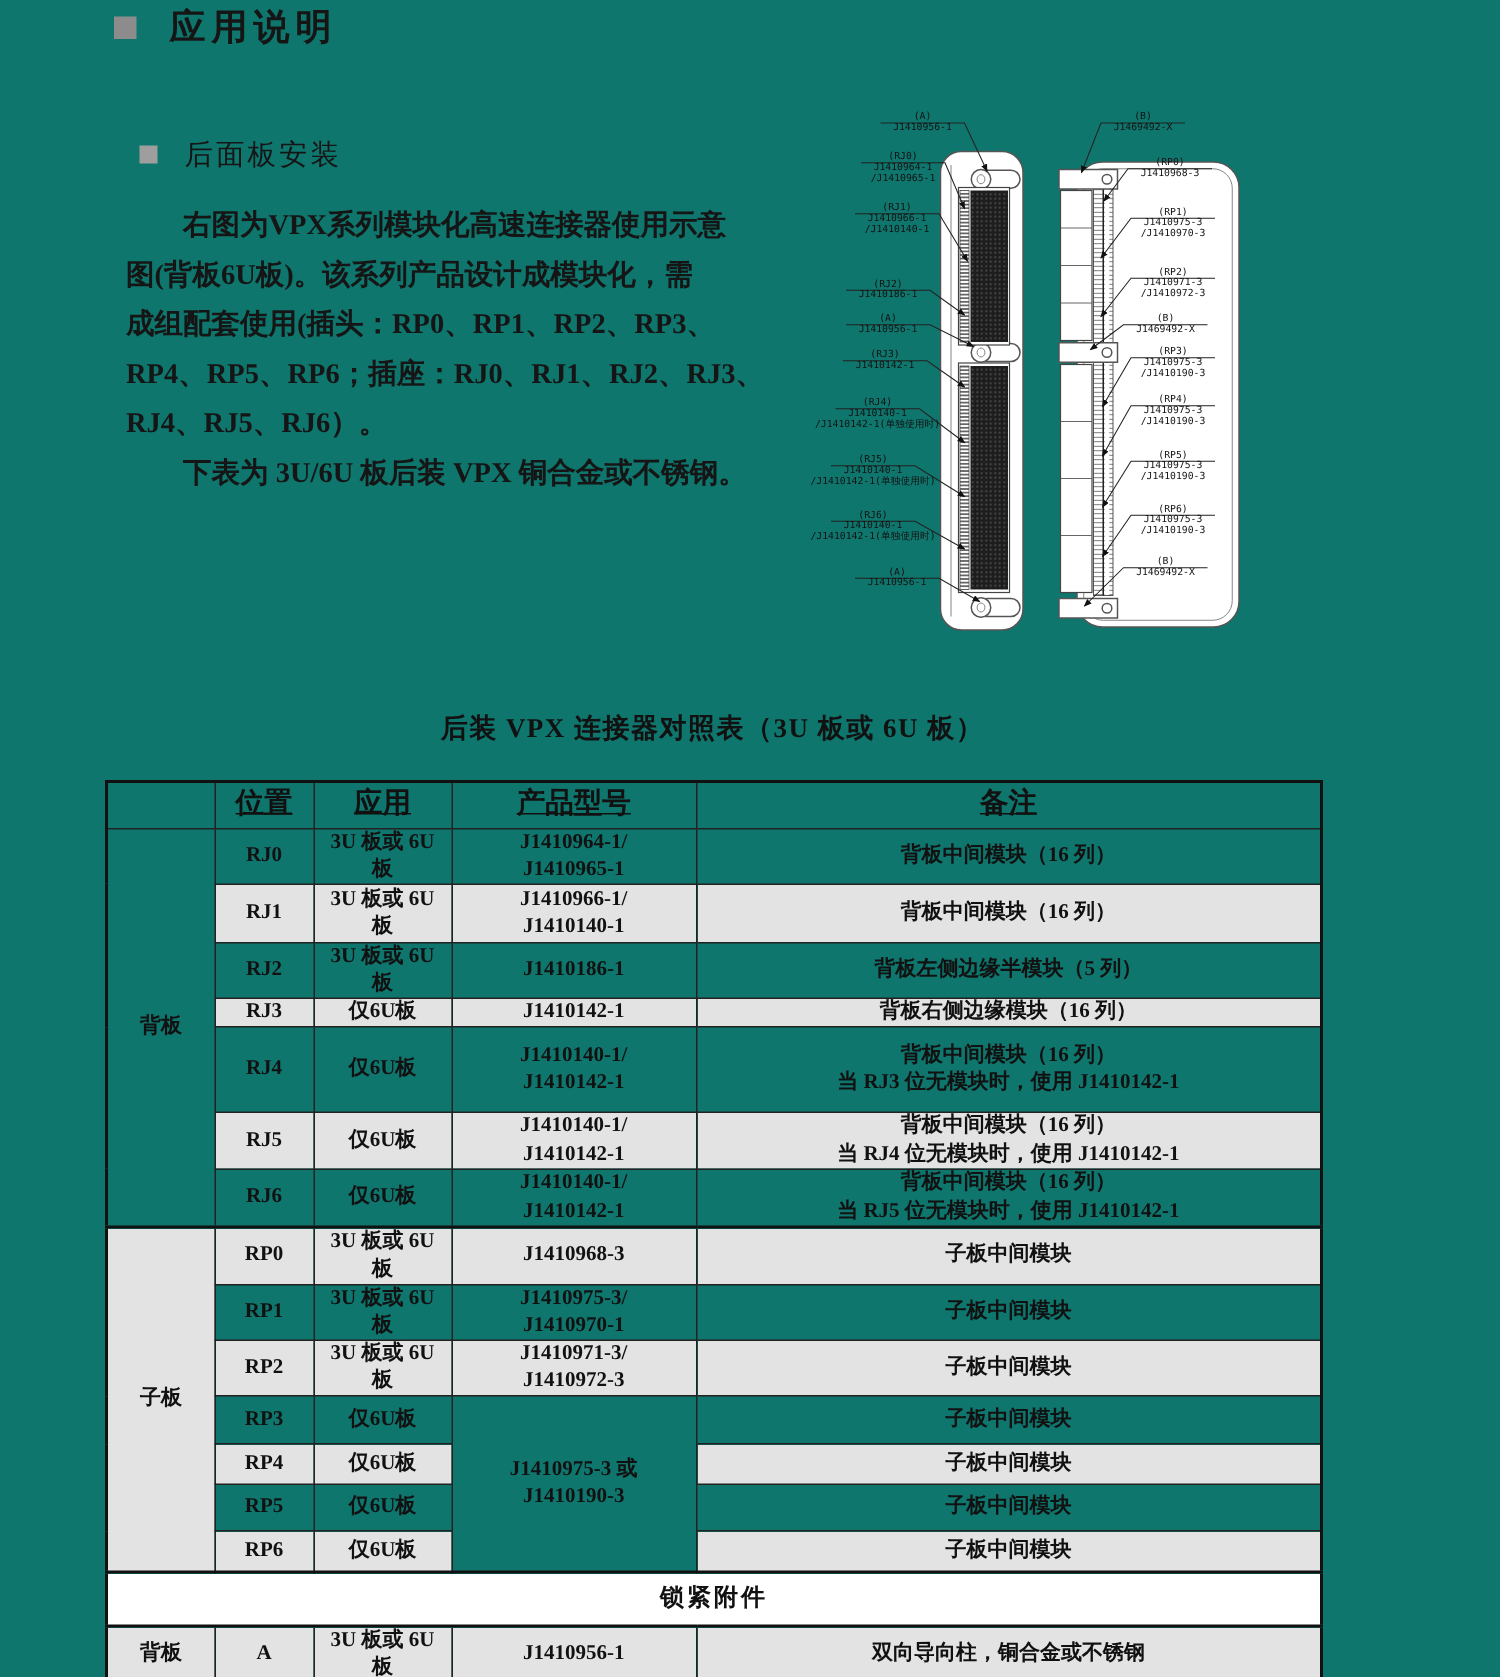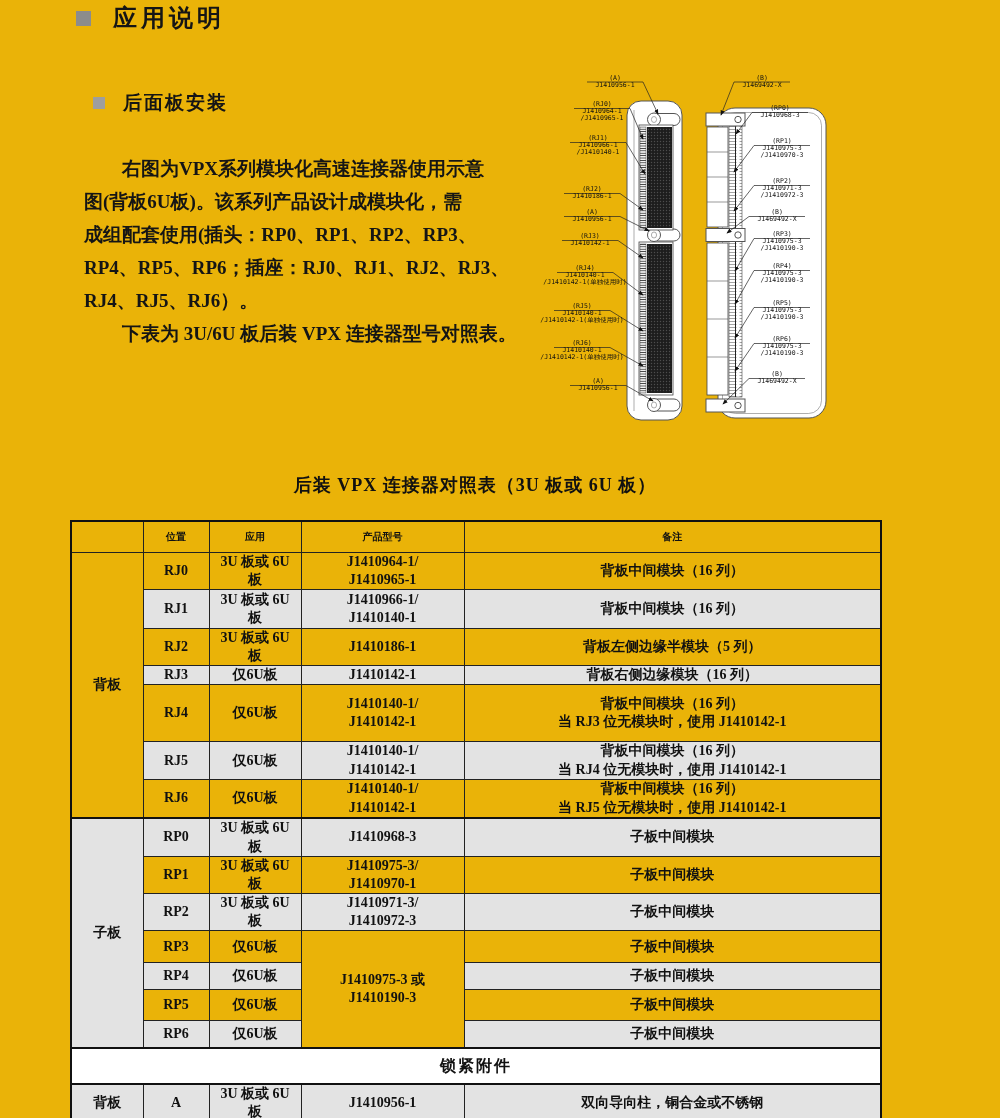--- a/index.html
+++ b/index.html
@@ -1,47 +1,47 @@
 <!DOCTYPE html>
 <html><head>
 <meta charset="utf-8">
 <style>
   html,body { margin:0; padding:0; background:#fff; }
   #page {
-    position:relative; width:1000px; height:1118px; background:#eab308;
+    position:relative; width:1000px; height:1118px; background:#0f766e;
     font-family:"Liberation Serif","DejaVu Serif",serif; color:#111; overflow:hidden;
   }
   
   .h1-row { position:absolute; left:76px; top:2px; display:flex; align-items:center;
     font-family:"Liberation Sans","DejaVu Sans",sans-serif; }
   .bullet1 { width:15px; height:15px; background:#8c8c8c; display:inline-block; margin-right:22px; }
   .h1-text { font-size:24px; font-weight:700; letter-spacing:4px; color:#151515; }
   .h2-row { position:absolute; left:93px; top:90px; display:flex; align-items:center;
     font-family:"Liberation Sans","DejaVu Sans",sans-serif; }
   .bullet2 { width:12px; height:12px; background:#9e9e9e; display:inline-block; margin-right:18px; }
-  .h2-text { font-size:19px; font-weight:700; letter-spacing:2px; color:#151515; }
+  .h2-text { font-size:19px; font-weight:400; letter-spacing:2px; color:#151515; }
   
-  .intro { position:absolute; left:84px; top:152px; width:478px; font-size:19px;
+  .intro { position:absolute; left:84px; top:134px; width:478px; font-size:19px;
     line-height:33px; font-weight:600; color:#151515; }
   .intro p { margin:0; white-space:pre-line; text-indent:2em; }
   
   .diagram { position:absolute; left:530px; top:68px; width:340px; height:370px; }
   .dlab { font:6.5px "DejaVu Sans Mono","Liberation Mono",monospace; fill:#111; }
   .leader { fill:none; stroke:#222; stroke-width:0.7; }
   .outline { fill:#fff; stroke:#555; stroke-width:1; }
   .thin { stroke:#777; stroke-width:0.6; fill:none; }
   
   .tbl-title { position:absolute; left:70px; top:473px; width:810px; text-align:center;
     font-size:18px; font-weight:700; letter-spacing:1px; color:#111; }
   table.tbl { position:absolute; left:70px; top:520px; width:810px;
     border-collapse:collapse; table-layout:fixed; border:2px solid #111; }
   .tbl td, .tbl th { border:1px solid #222; text-align:center; vertical-align:middle;
     font-size:14px; font-weight:600; color:#111; white-space:pre-line; line-height:1.3;
     padding:0 3px; overflow:hidden; }
-  .tbl th { font-size:10px; font-weight:700; }
+  .tbl th { font-size:19px; font-weight:700;text-decoration:underline; }
   tr.g > td { background:#e3e3e3; }
   tr.sep > td { border-top:2px solid #111; }
   td.lock { font-size:16px; font-weight:700; letter-spacing:2px; background:#fff; }
 </style>
 </head>
 <body>
 
 <div id="page">
 
   <div class="h1-row">
@@ -53,21 +53,21 @@
     <span class="bullet2"></span>
     <span class="h2-text">后面板安装</span>
   </div>
 
   <div class="intro">
     <p>右图为VPX系列模块化高速连接器使用示意
 图(背板6U板)。该系列产品设计成模块化，需
 成组配套使用(插头：RP0、RP1、RP2、RP3、
 RP4、RP5、RP6；插座：RJ0、RJ1、RJ2、RJ3、
 RJ4、RJ5、RJ6）。</p>
-    <p>下表为 3U/6U 板后装 VPX 连接器型号对照表。</p>
+    <p>下表为 3U/6U 板后装 VPX 铜合金或不锈钢。</p>
   </div>
 
   <svg class="diagram" viewBox="0 0 340 370">
     <defs>
       <marker id="arw" markerWidth="9" markerHeight="8" refX="6.5" refY="3" orient="auto">
         <path d="M0,0 L7.5,3 L0,6 Z" fill="#111"></path>
       </marker>
       <pattern id="pins" width="3" height="3" patternUnits="userSpaceOnUse">
         <rect width="3" height="3" fill="#1d1d1d"></rect>
           <circle cx="1.5" cy="1.5" r="0.7" fill="#4d4d4d"></circle>

